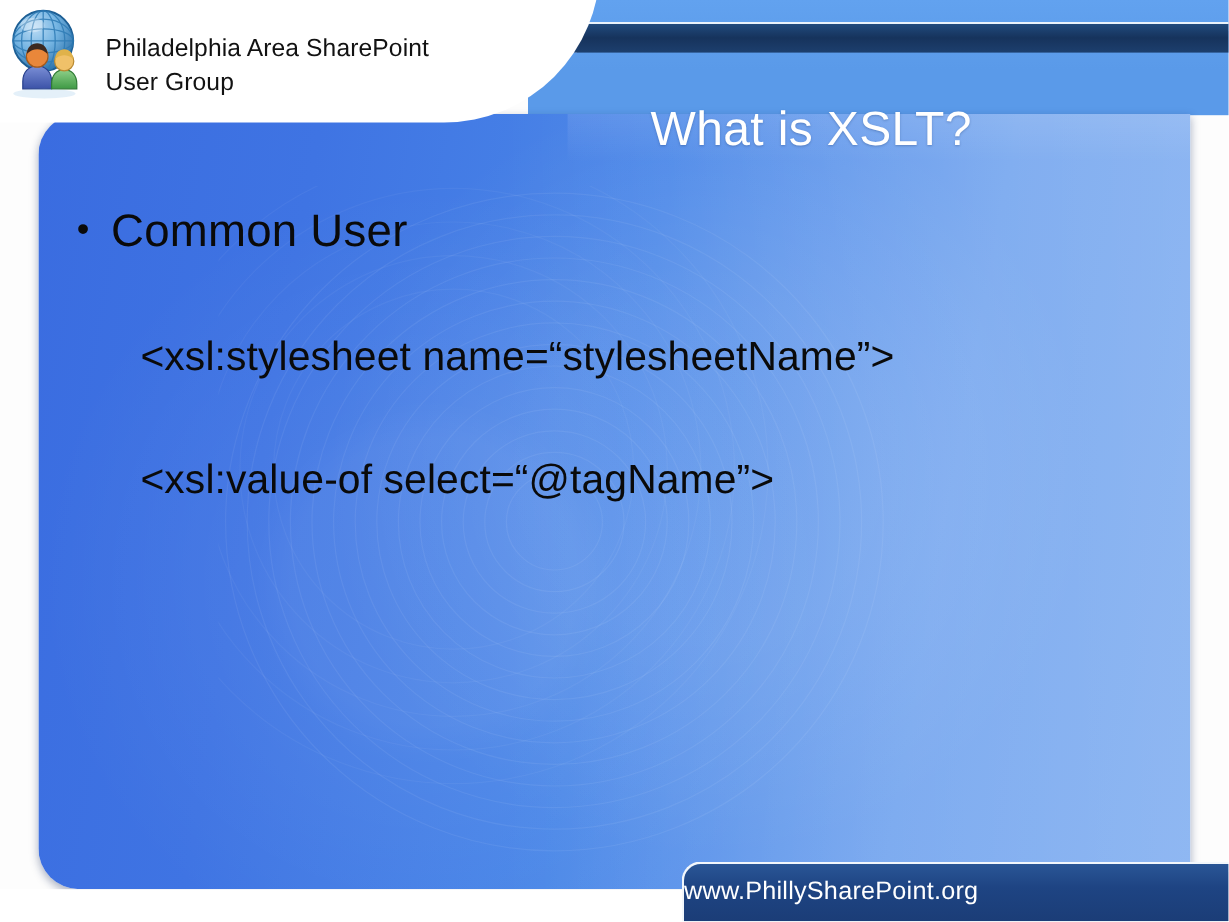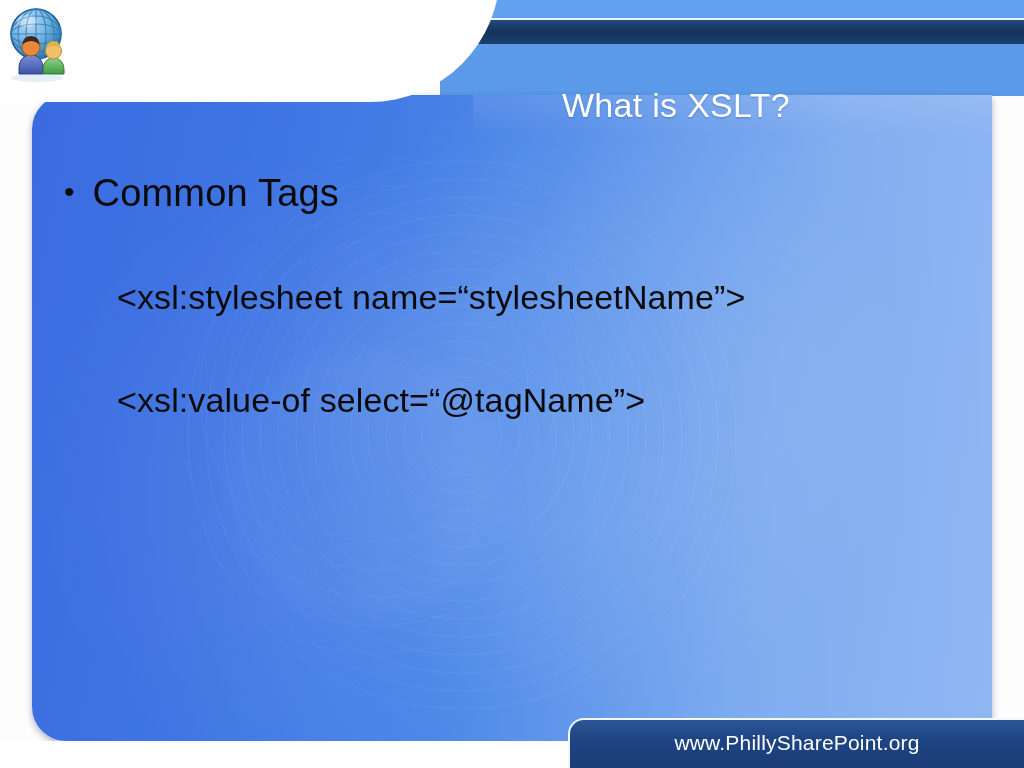--- a/index.html
+++ b/index.html
@@ -104,21 +104,21 @@
     font-family:"Liberation Sans", sans-serif;
   }
 
   
   .slide-title {
     position:absolute;
     left:0; top:86px; width:952px;
     text-align:center;
     z-index:7;
     color:#ffffff;
-    font-size:34px;
+    font-size:40px;
     letter-spacing:0.3px;
     text-shadow:0 1px 2px rgba(20,45,95,0.30);
   }
   .slide-title .tshift { display:inline-block; transform:translateX(200px); }
 
   
   .body-area {
     position:absolute;
     left:60px; top:170px; width:900px;
     z-index:7;
@@ -158,21 +158,20 @@
   .footer-bar {
     position:absolute;
     left:568px; top:718px; width:456px; height:50px;
     background:linear-gradient(180deg,#2a5696 0%,#1e4483 40%,#1b3d77 100%);
     border-top-left-radius:16px;
     border-top:2px solid #f2f7fc;
     border-left:2px solid #f2f7fc;
     z-index:9;
     display:flex;
     align-items:center;
-    justify-content:center;
     padding-bottom:2px;
   }
   .footer-url {
     color:#ffffff;
     font-size:21px;
     letter-spacing:0.2px;
   }
 
   
   .footer-notch {
@@ -259,30 +258,32 @@
       <path d="M19.5 39c0-6 4-9 8.5-9s8.5 3 8.5 9c0 0-3-4-8.5-4S19.5 39 19.5 39z" fill="#3c2a22"></path>
 
       <path d="M40 64c0-7.5 4.5-12 10.5-12S61 56.5 61 64v4H40z" fill="url(#bodyB)" stroke="#2f7a35" stroke-width="1"></path>
       <circle cx="50.5" cy="45" r="8" fill="#f0c169" stroke="#b8892f" stroke-width="1"></circle>
       <path d="M43 43.5c0-5.5 3.5-8.5 7.5-8.5s7.5 3 7.5 8.5c0 0-2.5-3.5-7.5-3.5S43 43.5 43 43.5z" fill="#e0b24a"></path>
 
       <ellipse cx="34" cy="72" rx="26" ry="4" fill="#9ec8e8" opacity="0.28"></ellipse>
     </svg>
   </div>
 
+  <div class="org-title">Philadelphia Area SharePoint
+User Group</div>
 
   <div class="slide-title">
     <span class="tshift">What is XSLT?</span>
   </div>
 
   <div class="body-area">
 
     <div class="bullet-row">
       <span class="bullet-dot">•</span>
-      <span class="bullet-text">Common Tags</span>
+      <span class="bullet-text">Common User</span>
     </div>
 
     <div class="code-list">
       <div class="code-line">&lt;xsl:stylesheet name=“stylesheetName”&gt;</div>
       <div class="code-line">&lt;xsl:value-of select=“@tagName”&gt;</div>
     </div>
 
   </div>
 
   <div class="footer-notch"></div>

